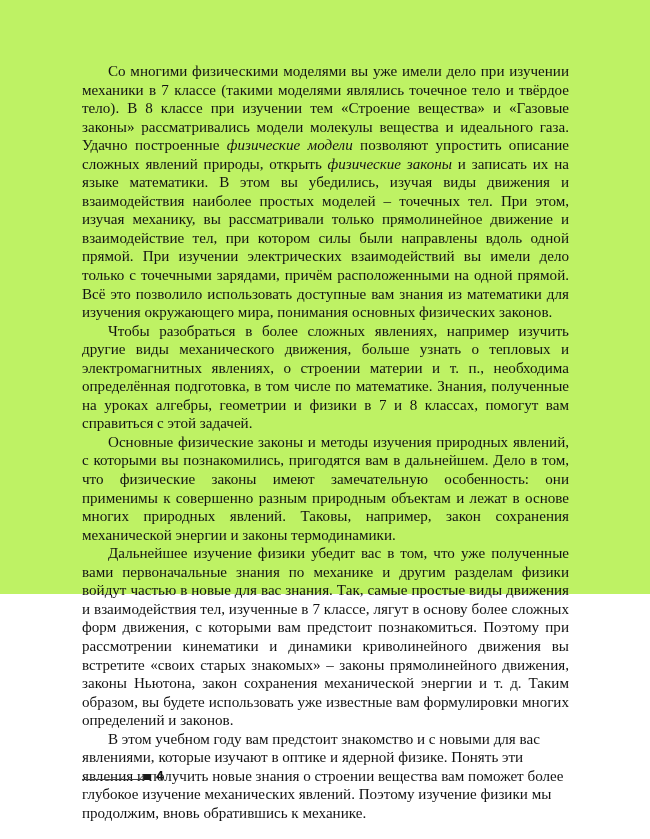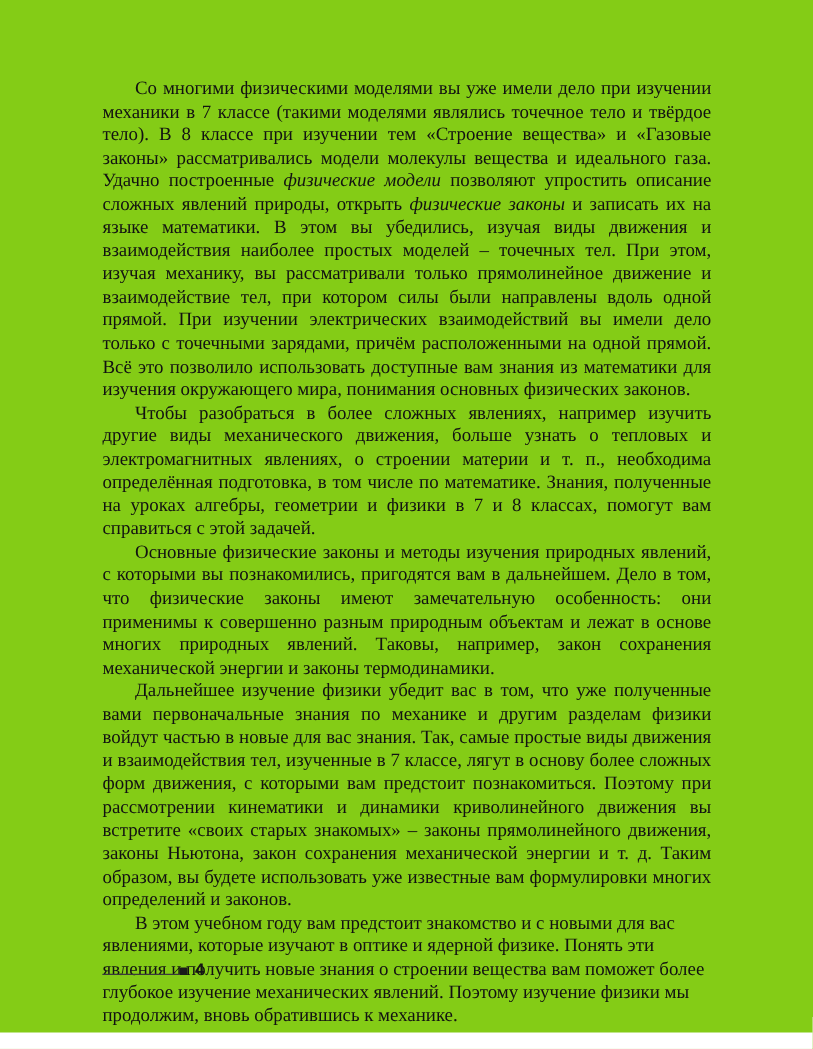--- a/index.html
+++ b/index.html
@@ -14,22 +14,22 @@
     overflow: hidden;
     font-family: "Liberation Serif", "DejaVu Serif", serif;
     color: #1a1a1a;
   }
 
   #page {
     position: absolute;
     left: 0;
     top: 0;
     width: 650px;
-    height: 826px;
-    background: #84cc16;
+    height: 594px;
+    background: #bef264;
   }
 
   #text-column {
     position: absolute;
     left: 82px;
     top: 62px;
     width: 487px;
     text-align: justify;
     text-justify: inter-word;
     font-size: 15.1px;

